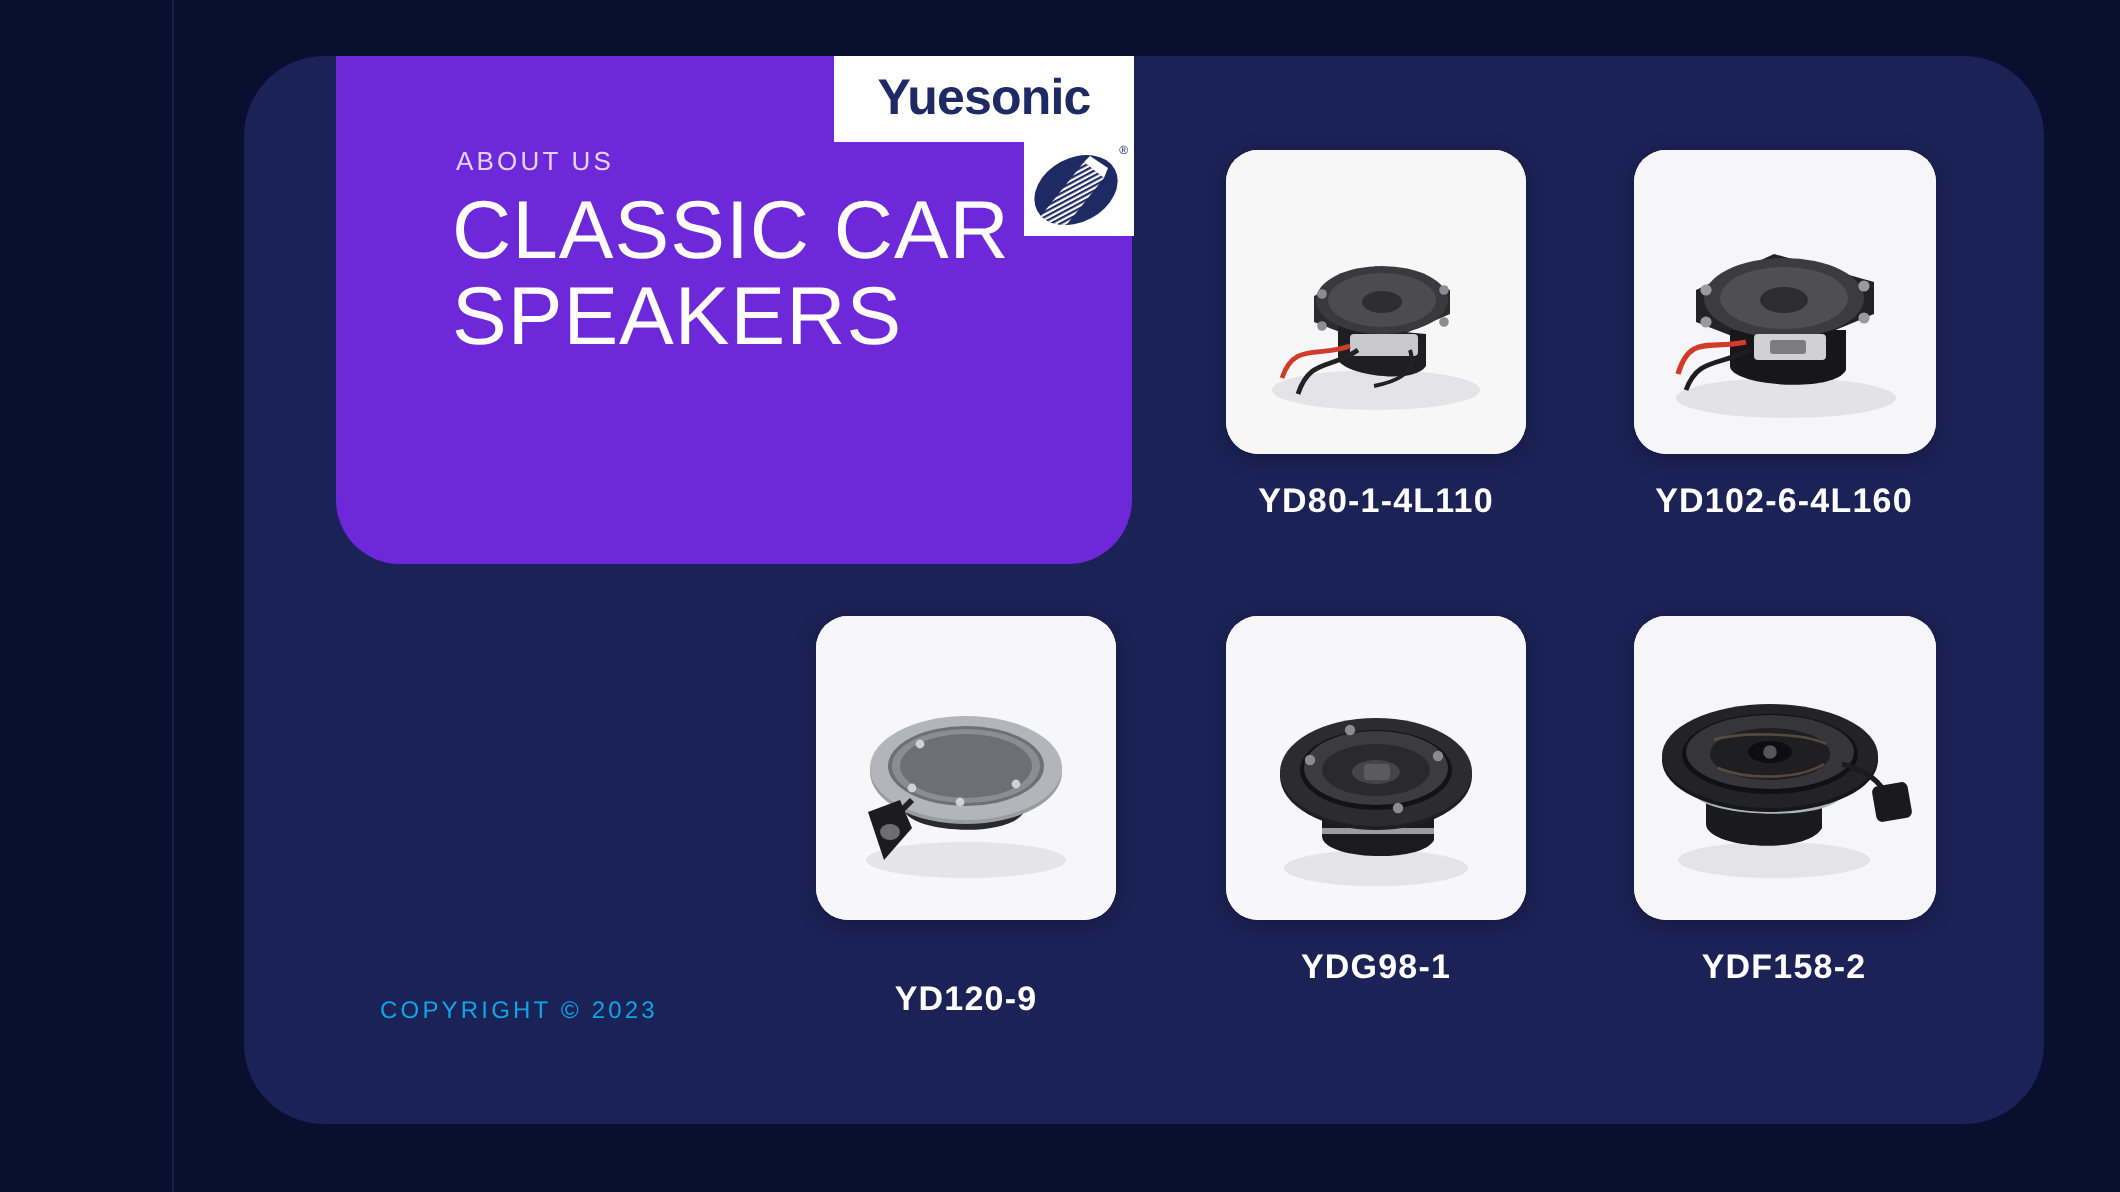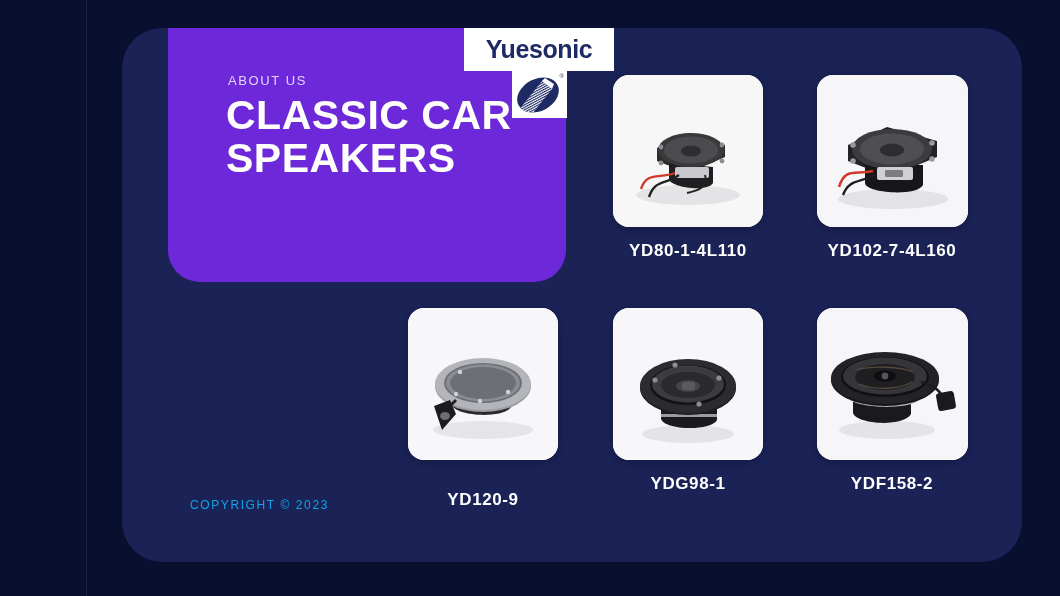--- a/index.html
+++ b/index.html
@@ -28,31 +28,31 @@
     background:#6d28d9;
     border-radius:0 0 32px 32px;
   }
   .about-kicker{
     position:absolute;left:60px;top:45px;
     font-size:13px;letter-spacing:1.6px;font-weight:400;
     color:rgba(255,255,255,0.80);
   }
   .about-title{
     position:absolute;left:58px;top:66px;width:330px;
-    font-size:41px;line-height:43px;font-weight:700;
+    font-size:41px;line-height:43px;font-weight:400;
     letter-spacing:0.5px;color:#fdfdfb;
   }
 
   
   .logo{
     position:absolute;left:295px;top:0;width:150px;height:90px;
   }
   .logo-plate{
     position:absolute;left:0;top:0;width:150px;height:43px;
-    background:#ffffff;display:flex;align-items:center;justify-content:center;margin-left:47px;
+    background:#ffffff;display:flex;align-items:center;justify-content:center;
   }
   .logo-word{
     font-size:25px;font-weight:700;color:#1d2a63;letter-spacing:-0.4px;
     font-family:"Liberation Sans", sans-serif;
   }
   .logo-mark{
     position:absolute;left:95px;top:43px;width:55px;height:47px;
     background:#ffffff;overflow:hidden;
   }
   .logo-reg{
@@ -155,21 +155,21 @@
             <circle cx="36" cy="70" r="2.8" fill="#9a9a9e"></circle>
             <circle cx="115" cy="68" r="2.8" fill="#9a9a9e"></circle>
             <circle cx="36" cy="86" r="2.8" fill="#9a9a9e"></circle>
             <circle cx="115" cy="84" r="2.8" fill="#9a9a9e"></circle>
             <rect x="60" y="92" width="36" height="13" rx="2" fill="#d0d0d5"></rect>
             <rect x="68" y="95" width="18" height="7" rx="1.5" fill="#7c7c81"></rect>
             <path d="M56 96 C38 100 28 92 22 112" stroke="#d23b2a" stroke-width="2.6" fill="none"></path>
             <path d="M58 100 C42 108 32 104 26 120" stroke="#1d1d1f" stroke-width="2.4" fill="none"></path>
           </svg>
         </div>
-        <div class="caption" style="left:-15px;top:166px;width:180px;">YD102-7-4L160</div>
+        <div class="caption" style="left:-15px;top:166px;width:180px;">YD102-6-4L160</div>
       </div>
 
       <div class="cell" style="left:286px;top:280px;">
         <div class="thumb" style="width:150px;height:152px;">
           <svg width="150" height="152" viewBox="0 0 150 152">
             <rect width="150" height="152" fill="#f7f7f9"></rect>
             <ellipse cx="75" cy="122" rx="50" ry="9" fill="#e5e5e8"></ellipse>
             <path d="M44 82 L44 96 C44 108 96 112 104 98 L104 82 Z" fill="#2a2a2d"></path>
             <ellipse cx="75" cy="78" rx="48" ry="26" fill="#9a9ca1"></ellipse>
             <ellipse cx="75" cy="76" rx="48" ry="26" fill="#b3b5ba"></ellipse>

